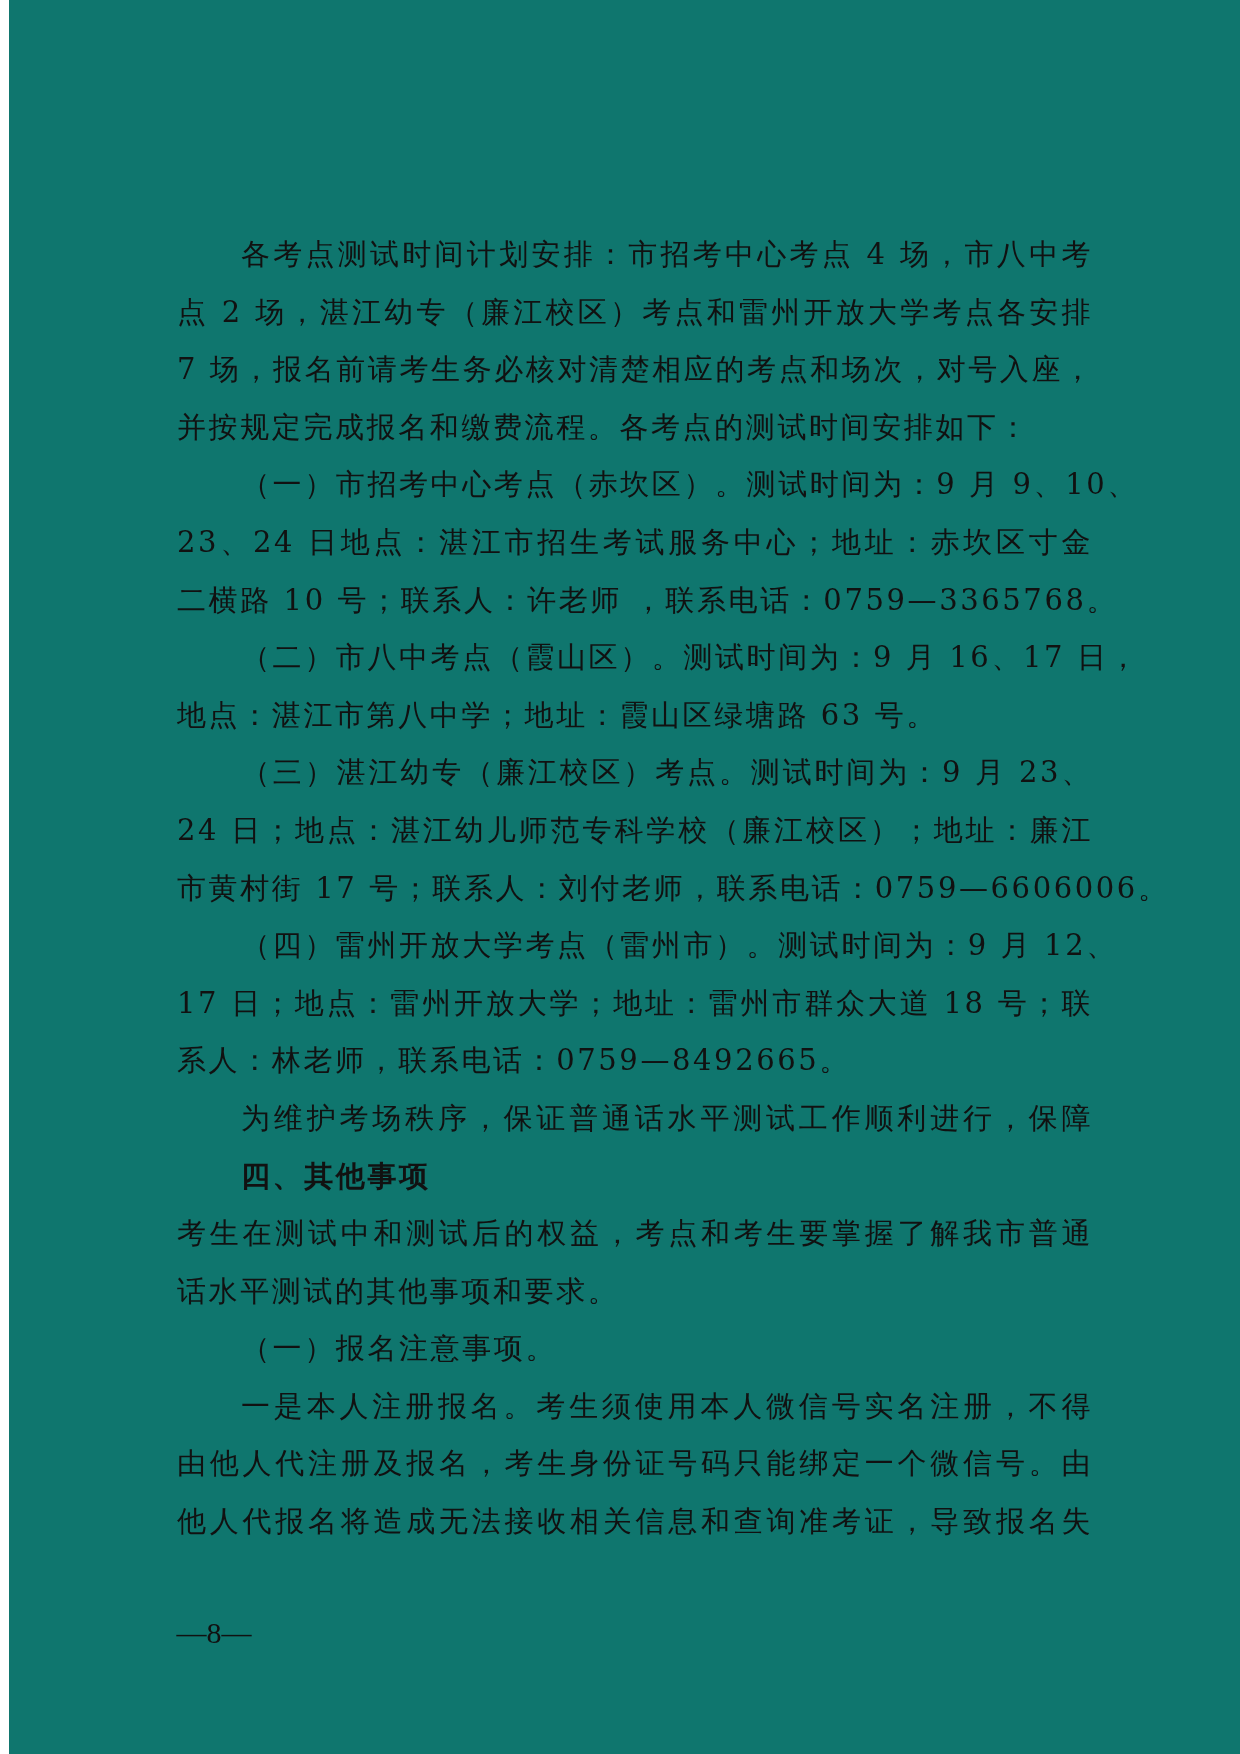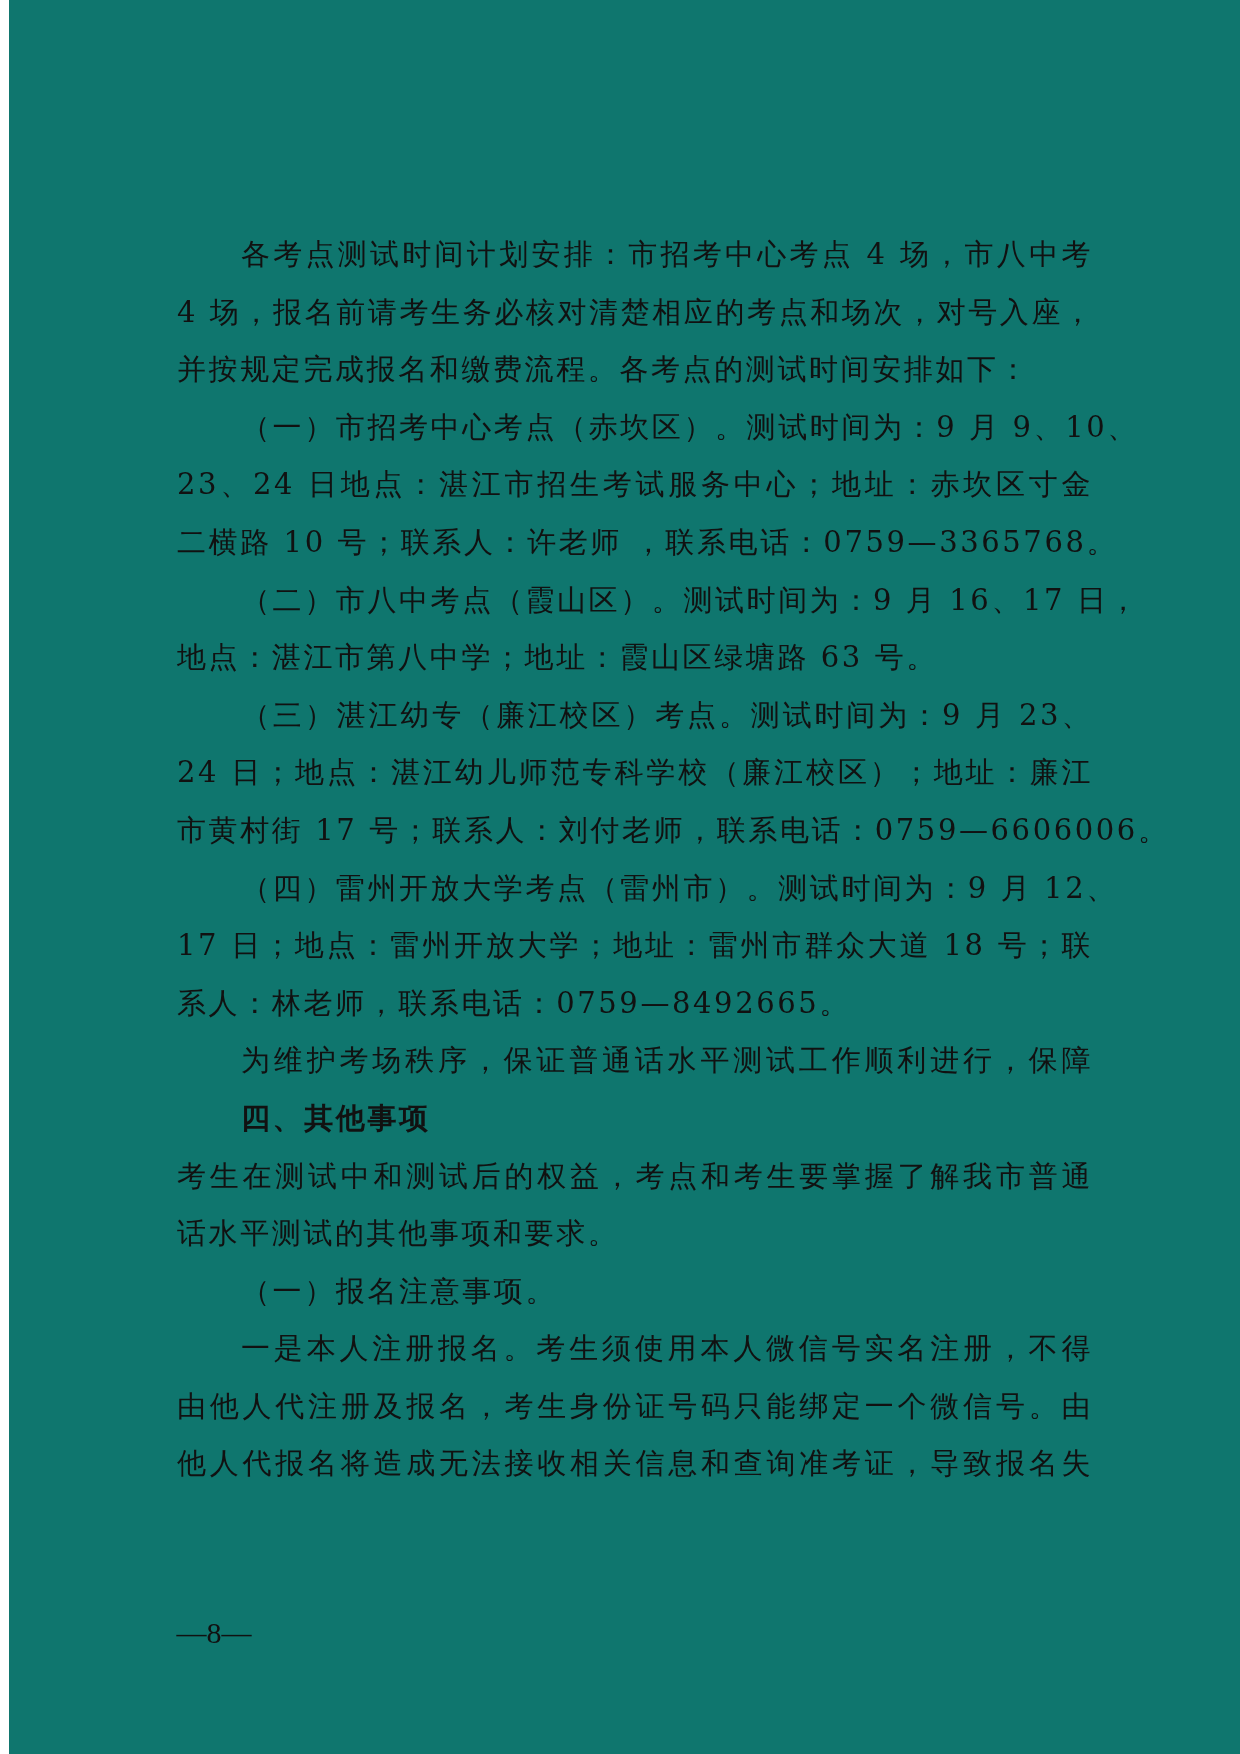--- a/index.html
+++ b/index.html
@@ -20,21 +20,22 @@
     position:absolute; left:150px; top:1616px; width:110px; text-align:center;
     font-family:"Liberation Serif","DejaVu Serif",serif; font-size:30px; color:#111;
   }
 </style>
 </head>
 <body>
 
 <div class="page">
   <div class="body-text">
     <span class="line indent">各考点测试时间计划安排：市招考中心考点 4 场，市八中考</span>
-    <span class="line">4 场，报名前请考生务必核对清楚相应的考点和场次，对号入座，</span>
+    <span class="line">点 2 场，湛江幼专（廉江校区）考点和雷州开放大学考点各安排</span>
+    <span class="line">7 场，报名前请考生务必核对清楚相应的考点和场次，对号入座，</span>
     <span class="line last">并按规定完成报名和缴费流程。各考点的测试时间安排如下：</span>
     <span class="line indent">（一）市招考中心考点（赤坎区）。测试时间为：9 月 9、10、</span>
     <span class="line">23、24 日地点：湛江市招生考试服务中心；地址：赤坎区寸金</span>
     <span class="line last">二横路 10 号；联系人：许老师 ，联系电话：0759—3365768。</span>
     <span class="line indent">（二）市八中考点（霞山区）。测试时间为：9 月 16、17 日，</span>
     <span class="line last">地点：湛江市第八中学；地址：霞山区绿塘路 63 号。</span>
     <span class="line indent">（三）湛江幼专（廉江校区）考点。测试时间为：9 月 23、</span>
     <span class="line">24 日；地点：湛江幼儿师范专科学校（廉江校区）；地址：廉江</span>
     <span class="line last">市黄村街 17 号；联系人：刘付老师，联系电话：0759—6606006。</span>
     <span class="line indent">（四）雷州开放大学考点（雷州市）。测试时间为：9 月 12、</span>

